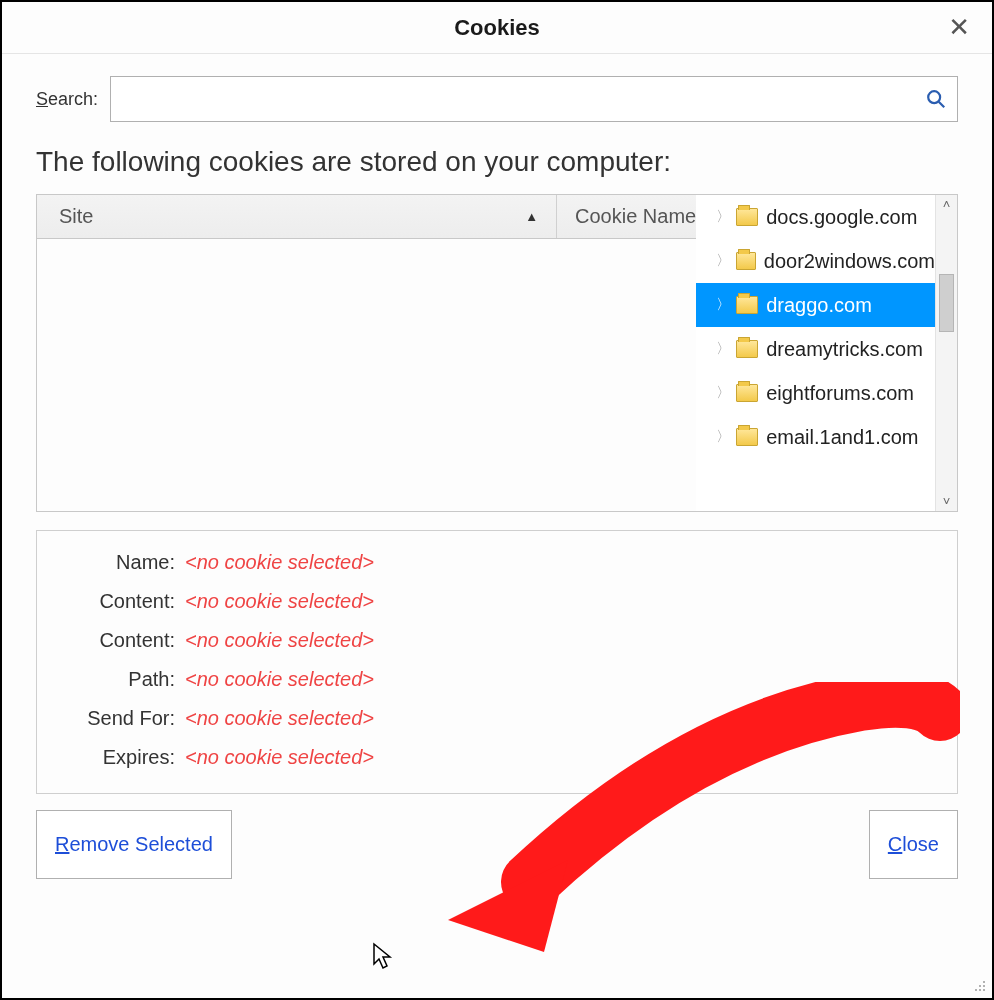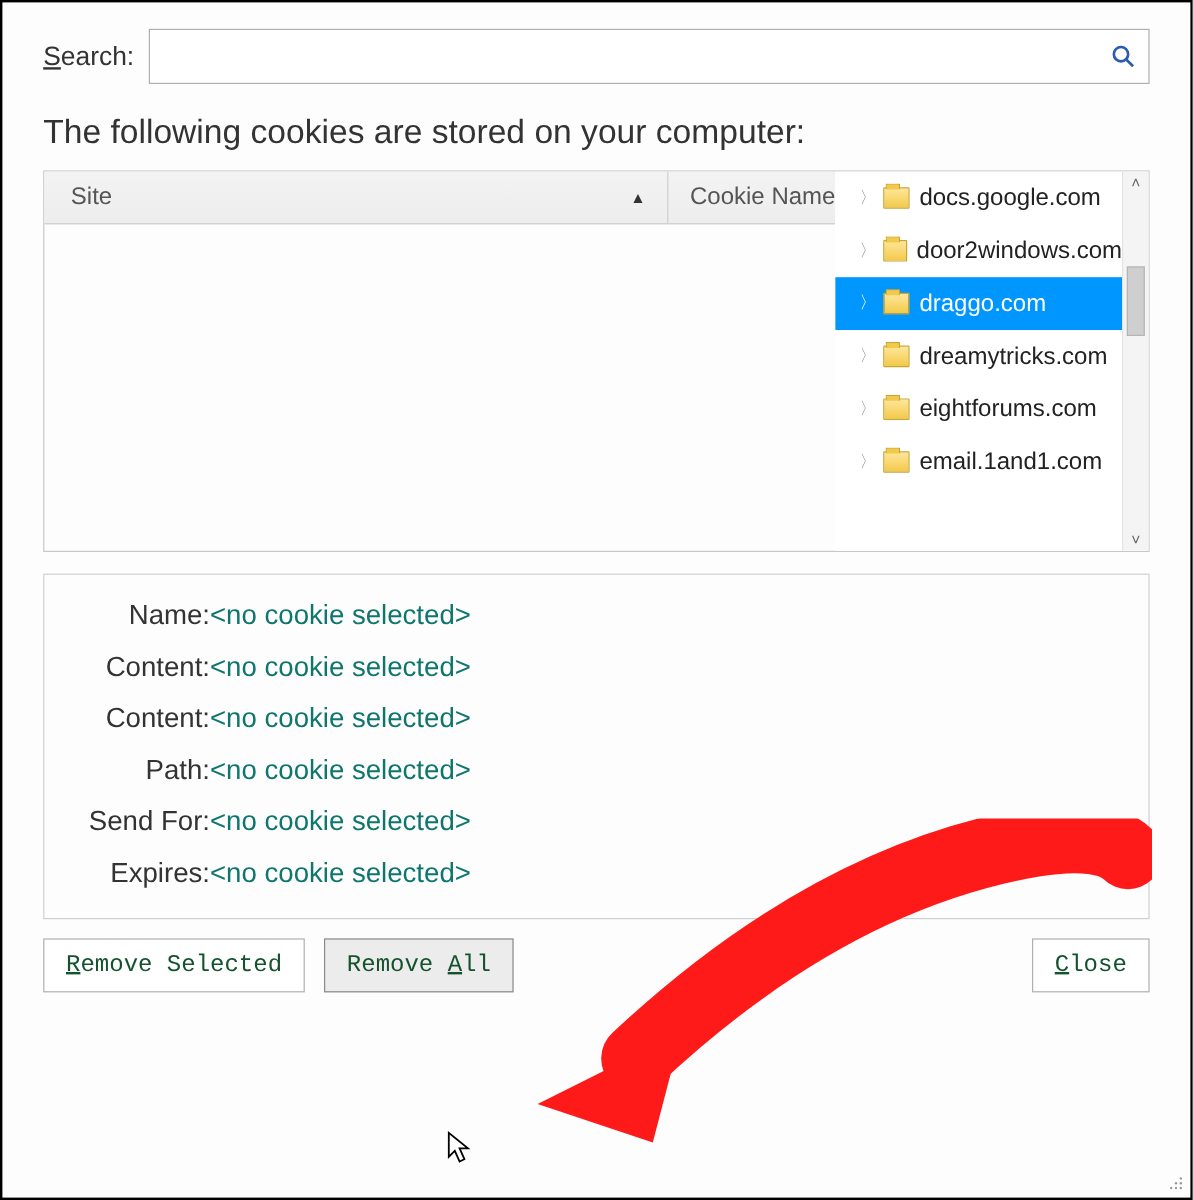--- a/index.html
+++ b/index.html
@@ -46,21 +46,21 @@
     display: flex;
     flex-direction: column;
   }
   .search-row {
     display: flex;
     align-items: center;
     gap: 12px;
     margin-bottom: 24px;
   }
   .search-row label {
-    font-size: 22px;
+    font-size: 18px;
     color: #333;
   }
   .search-row label .ul { text-decoration: underline; }
   .search-box {
     flex: 1;
     height: 46px;
     border: 1px solid #b0b0b0;
     background: #fff;
     display: flex;
     align-items: center;
@@ -187,46 +187,47 @@
   }
 
   .details {
     margin-top: 18px;
     border: 1px solid #cfcfcf;
     padding: 12px 18px 16px 18px;
   }
   .drow {
     display: flex;
     align-items: baseline;
-    font-size: 23px;
+    gap: 10px;
+    font-size: 20px;
     padding: 8px 0;
   }
   .drow .dlabel {
     width: 120px;
     text-align: right;
     color: #333;
   }
   .drow .dval {
-    color: #0f766e;
+    color: #ef4444;
+    font-style: italic;
   }
 
   .buttons {
     margin-top: 16px;
     display: flex;
     gap: 16px;
     align-items: center;
   }
   .btn {
     border: 1px solid #b0b0b0;
     background: #fff;
     font-size: 20px;
-    padding: 10px 18px;
-    cursor: pointer;
-    color: #14532d;
-    font-family: Liberation Mono, monospace;
+    padding: 22px 18px;
+    cursor: pointer;
+    color: #1d4ed8;
   }
   .btn.hovered { background: #ececec; border-color: #8a8a8a; }
   .btn .ul { text-decoration: underline; }
   .spacer { flex: 1; }
 
   .resize-grip {
     position: absolute;
     right: 6px; bottom: 6px;
     width: 14px; height: 14px;
     color: #999;
@@ -247,20 +248,24 @@
     width: 22px; height: 28px;
     pointer-events: none;
     z-index: 60;
   }
 </style>
 </head>
 <body>
 
 <div class="window">
 
+  <div class="titlebar">
+    <span class="title">Cookies</span>
+    <span class="close-x">✕</span>
+  </div>
 
   <div class="body">
 
     <div class="search-row">
       <label><span class="ul">S</span><span>earch:</span></label>
       <div class="search-box">
         <input type="text" placeholder="" style="">
         <span class="search-icon">
           <svg width="22" height="22" viewBox="0 0 24 24" fill="none" stroke="#2a5db0" stroke-width="2.4">
             <circle cx="10" cy="10" r="6.5"></circle>
@@ -347,21 +352,20 @@
           <span class="dval">&lt;no cookie selected&gt;</span>
         </div>
         <div class="drow">
           <span class="dlabel">Expires:</span>
           <span class="dval">&lt;no cookie selected&gt;</span>
         </div>
       </div>
 
     <div class="buttons">
       <button class="btn"><span class="ul">R</span><span>emove Selected</span></button>
-      <button class="btn hovered"><span>Remove </span><span class="ul">A</span><span>ll</span></button>
       <div class="spacer"></div>
       <button class="btn"><span class="ul">C</span><span>lose</span></button>
     </div>
 
   </div>
 
   <div class="resize-grip">
     <svg width="14" height="14" viewBox="0 0 14 14">
       <circle cx="12" cy="4" r="1" fill="#999"></circle>
       <circle cx="8" cy="8" r="1" fill="#999"></circle>

